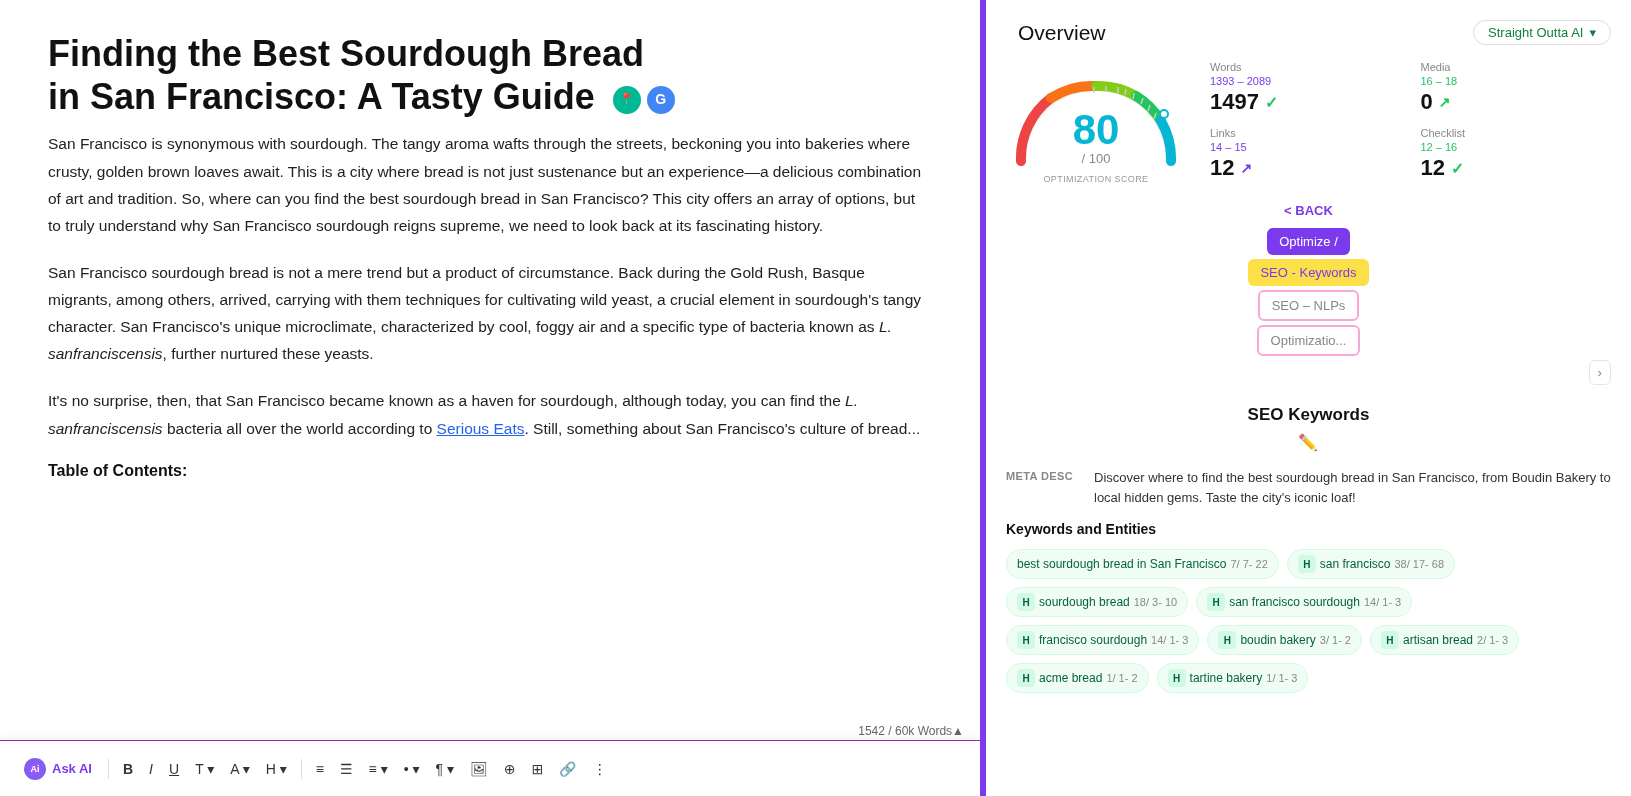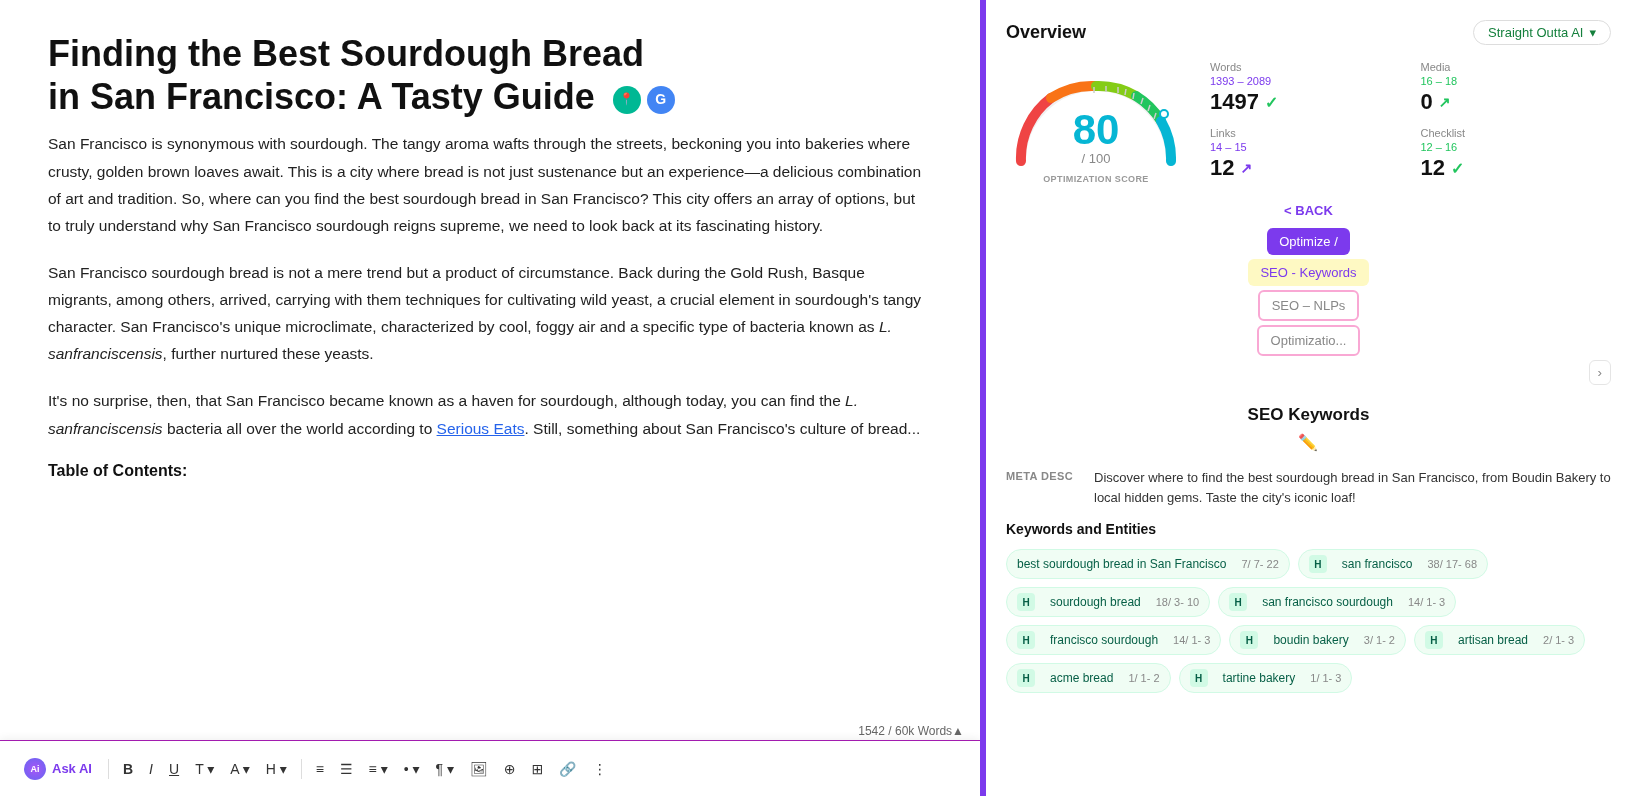--- a/index.html
+++ b/index.html
@@ -175,23 +175,24 @@
 
     
     .overview-header {
       display: flex;
       align-items: center;
       justify-content: space-between;
       margin-bottom: 16px;
     }
 
     .overview-title {
-      font-size: 18px;
-      font-weight: 700;
+      font-size: 21px;
+      font-weight: 400;
       color: #111;
+      margin-left: 12px;
     }
 
     .dropdown-btn {
       display: flex;
       align-items: center;
       gap: 6px;
       background: #fff;
       border: 1.5px solid #ddd;
       border-radius: 20px;
       padding: 4px 14px;
@@ -302,21 +303,21 @@
       color: #7c3aed;
       font-weight: 600;
     }
 
     .tab-active {
       background: #7c3aed;
       color: #fff;
     }
 
     .tab-inactive {
-      background: #fef9c3;
+      background: #fde047;
       color: #7c3aed;
     }
 
     .tab-ghost {
       background: none;
       color: #888;
       border: 2px solid #f9a8d4;
     }
 
     .tab-chevron {
@@ -378,21 +379,21 @@
 
     .keywords-grid {
       display: flex;
       flex-wrap: wrap;
       gap: 8px;
     }
 
     .keyword-tag {
       display: flex;
       align-items: center;
-      gap: 15px;
+      gap: 4px;
       padding: 5px 10px;
       border-radius: 20px;
       border: 1.5px solid #d1fae5;
       background: #f0fdf4;
       font-size: 12px;
       color: #065f46;
       cursor: pointer;
     }
 
     .h-badge {
@@ -525,21 +526,21 @@
         <line x1="137" y1="32" x2="135" y2="38" stroke="#ccc" stroke-width="1.5"></line>
         <line x1="144" y1="39" x2="142" y2="45" stroke="#ccc" stroke-width="1.5"></line>
         <line x1="150" y1="47" x2="148" y2="53" stroke="#ccc" stroke-width="1.5"></line>
 
         <circle cx="158" cy="48" r="4" fill="#fff" stroke="#06b6d4" stroke-width="2"></circle>
       </svg>
       <div class="gauge-score">
         <div class="gauge-number">80</div>
         <div class="gauge-denom">/ 100</div>
       </div>
-      <div class="gauge-label" style="margin-top: 4px; font-size:9px; letter-spacing:0.4px; color:#999; text-align:center;font-weight:bold;">OPTIMIZATION SCORE</div>
+      <div class="gauge-label" style="margin-top: 4px; font-size:9px; letter-spacing:0.4px; color:#999; text-align:center;">OPTIMIZATION SCORE</div>
     </div>
 
     <div class="stats-grid">
       <div class="stat-item">
         <div class="stat-label">Words</div>
         <div class="stat-range">1393 – 2089</div>
         <div class="stat-value">
           <span>1497</span>
           <span class="stat-check">✓</span>
         </div>

